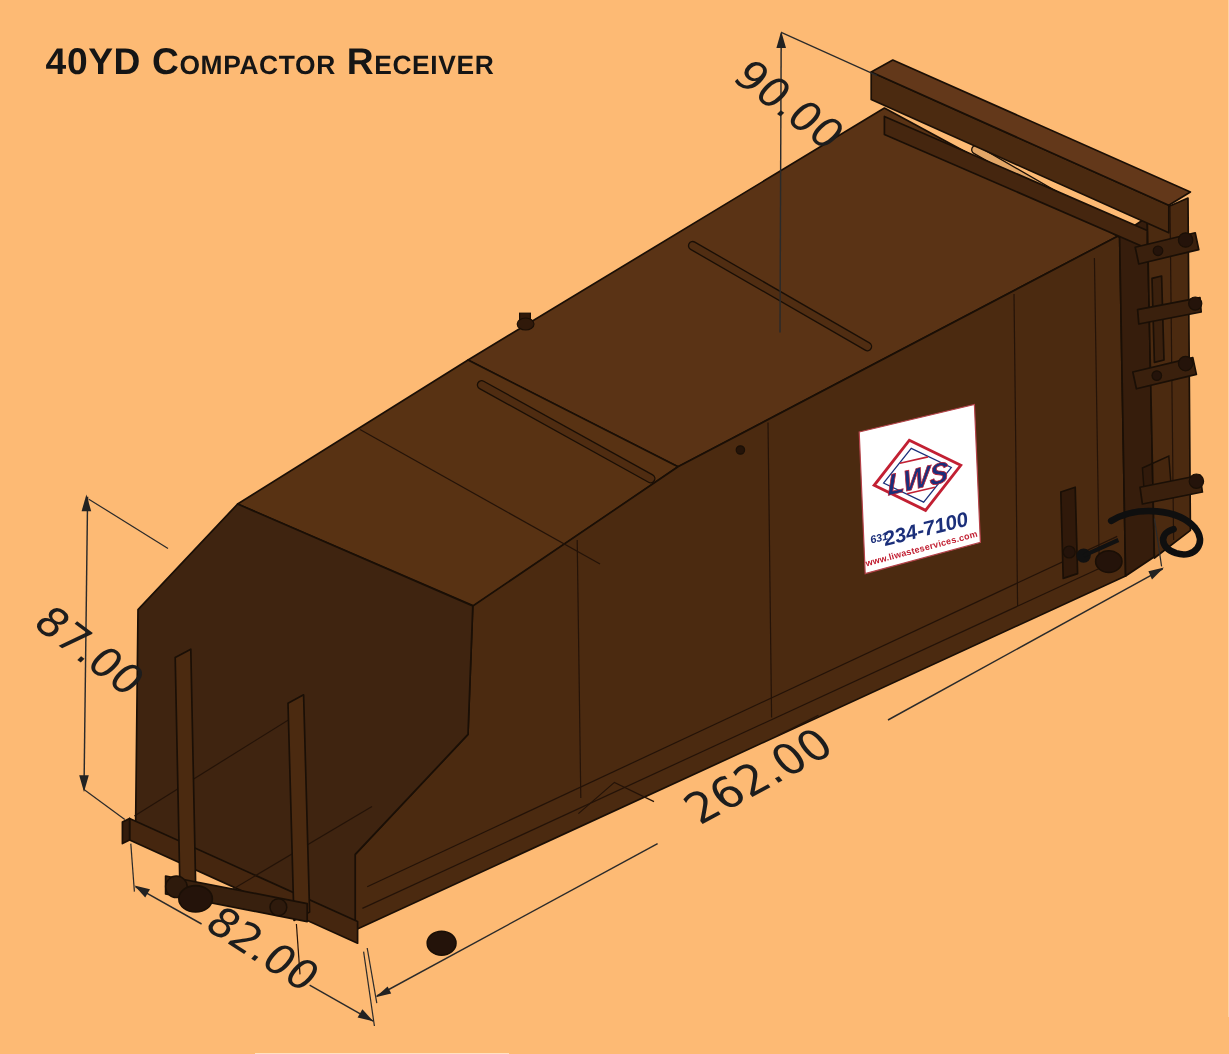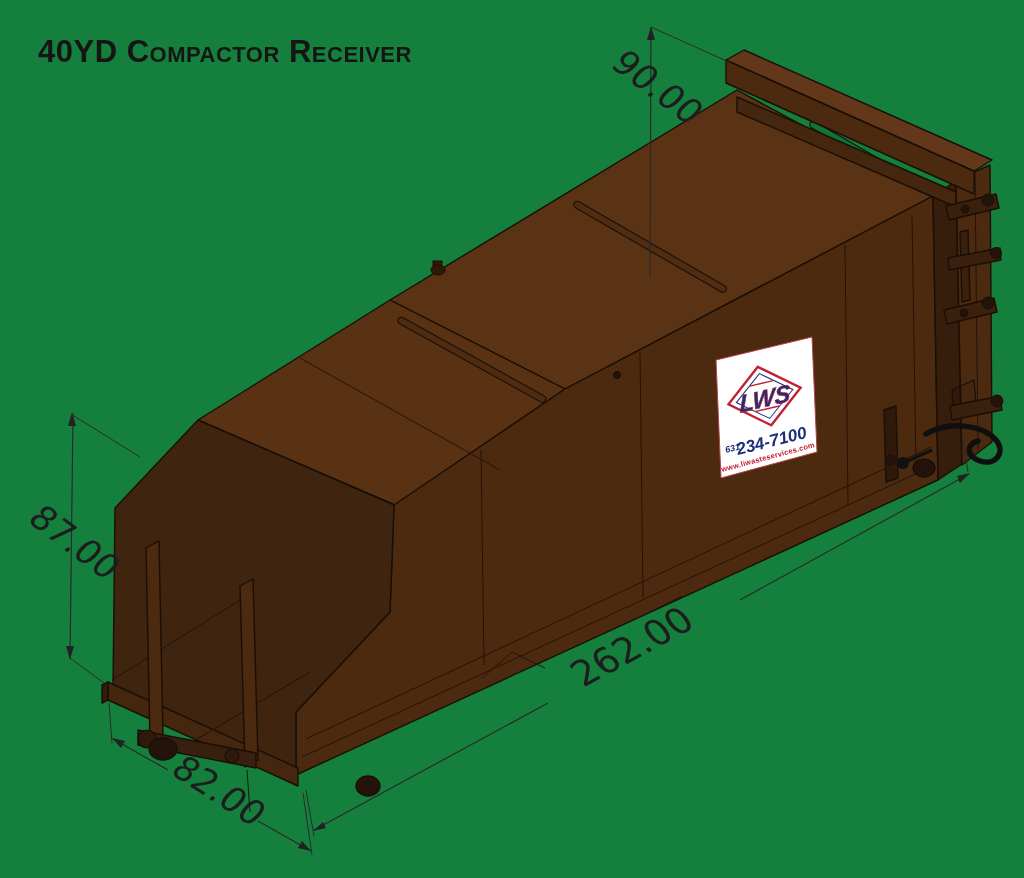--- a/index.html
+++ b/index.html
@@ -1,16 +1,16 @@
 <!DOCTYPE html>
 <html><head>
 <meta charset="utf-8">
 <style>
   html,body{margin:0;padding:0;background:#fff;}
-  .stage{position:relative;width:1024px;height:878px;background:#15803d;overflow:hidden;
+  .stage{position:relative;width:1024px;height:878px;background:#fdba74;overflow:hidden;
          font-family:"Liberation Sans",sans-serif;}
   .title{position:absolute;left:38px;top:34px;font-weight:bold;font-size:31px;
          letter-spacing:.5px;color:#151515;font-variant:small-caps;white-space:nowrap;}
   svg{position:absolute;left:0;top:0;}
   .dimtxt{font-family:"DejaVu Sans",sans-serif;font-size:35px;fill:#1d1d1d;}
   .dimtxt-l{font-family:"DejaVu Sans",sans-serif;font-size:37px;fill:#1d1d1d;}
   .dimline{stroke:#2a2a2a;stroke-width:1.2;fill:none;}
   .extline{stroke:#2a2a2a;stroke-width:1;fill:none;}
   .arrow{fill:#222;stroke:none;}
   .edge{stroke:#1a0f06;stroke-width:1.4;stroke-linejoin:round;}

